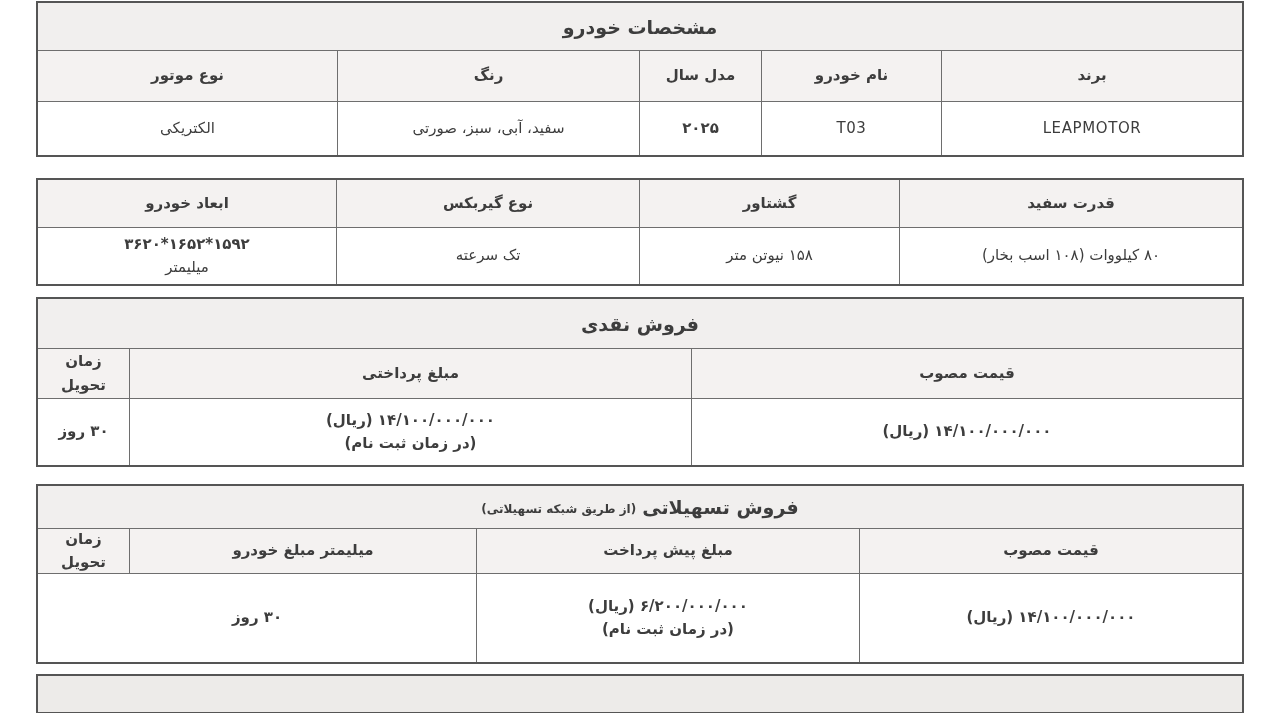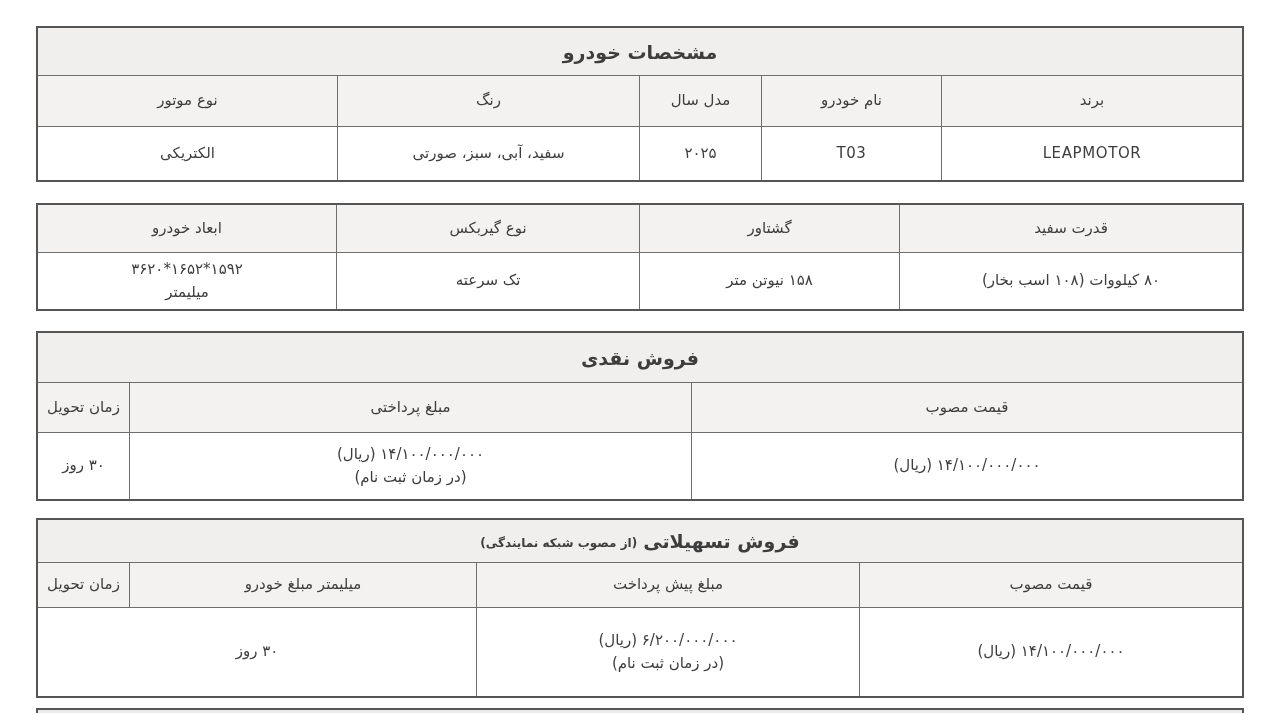--- a/index.html
+++ b/index.html
@@ -26,40 +26,40 @@
   .cell {
     display:flex; flex-direction:column;
     align-items:center; justify-content:center;
     text-align:center;
     font-size:15px;
     line-height:1.55;
     padding:2px 6px;
     overflow:hidden;
   }
   .cell + .cell { border-right:1px solid #6e6e6e; }
-  .header-row .cell { font-weight:normal; }
+  .header-row .cell { font-weight:bold; }
   .flexfill { flex:1 1 auto; }
   .fixed { flex:0 0 auto; }
-  .semibold { font-weight:400; }
+  .semibold { font-weight:700; }
   .latin { letter-spacing:0.6px; }
   .ltr { direction:ltr; unicode-bidi:isolate; }
 
   
-  .t1 { margin-top:26px; }
+  .t1 { margin-top:1px; }
   .t1 .tbl-title { height:48px; }
   .t1 .header-row { height:50px; }
   .t1 .value-row { height:54px; }
 
   
   .t2 { margin-top:21px; }
   .t2 .header-row { height:47px; }
   .t2 .value-row { height:57px; }
 
   
-  .t3 { margin-top:20px; }
+  .t3 { margin-top:11px; }
   .t3 .tbl-title { height:50px; }
   .t3 .header-row { height:49px; }
   .t3 .value-row { height:67px; }
 
   
   .t4 { margin-top:17px; }
   .t4 .tbl-title { height:43px; }
   .t4 .header-row { height:44px; }
   .t4 .value-row { height:89px; }
 
@@ -125,21 +125,21 @@
         <span>۱۴/۱۰۰/۰۰۰/۰۰۰ (ریال)</span>
         <span>(در زمان ثبت نام)</span>
       </div>
       <div class="cell flexfill semibold">۳۰ روز</div>
     </div>
   </section>
 
   <section class="tbl t4">
     <div class="tbl-title">
       <span>فروش تسهیلاتی</span>
-      <span class="title-note">(از مصوب شبکه نمایندگی)</span>
+      <span class="title-note">(از طریق شبکه تسهیلاتی)</span>
     </div>
     <div class="row header-row">
       <div class="cell fixed" style="width:382px">قیمت مصوب</div>
       <div class="cell fixed" style="width:383px">مبلغ پیش پرداخت</div>
       <div class="cell fixed" style="width:347px">میلیمتر مبلغ خودرو</div>
       <div class="cell flexfill">زمان تحویل</div>
     </div>
     <div class="row value-row">
       <div class="cell fixed semibold" style="width:382px">۱۴/۱۰۰/۰۰۰/۰۰۰ (ریال)</div>
       <div class="cell fixed semibold" style="width:383px">

